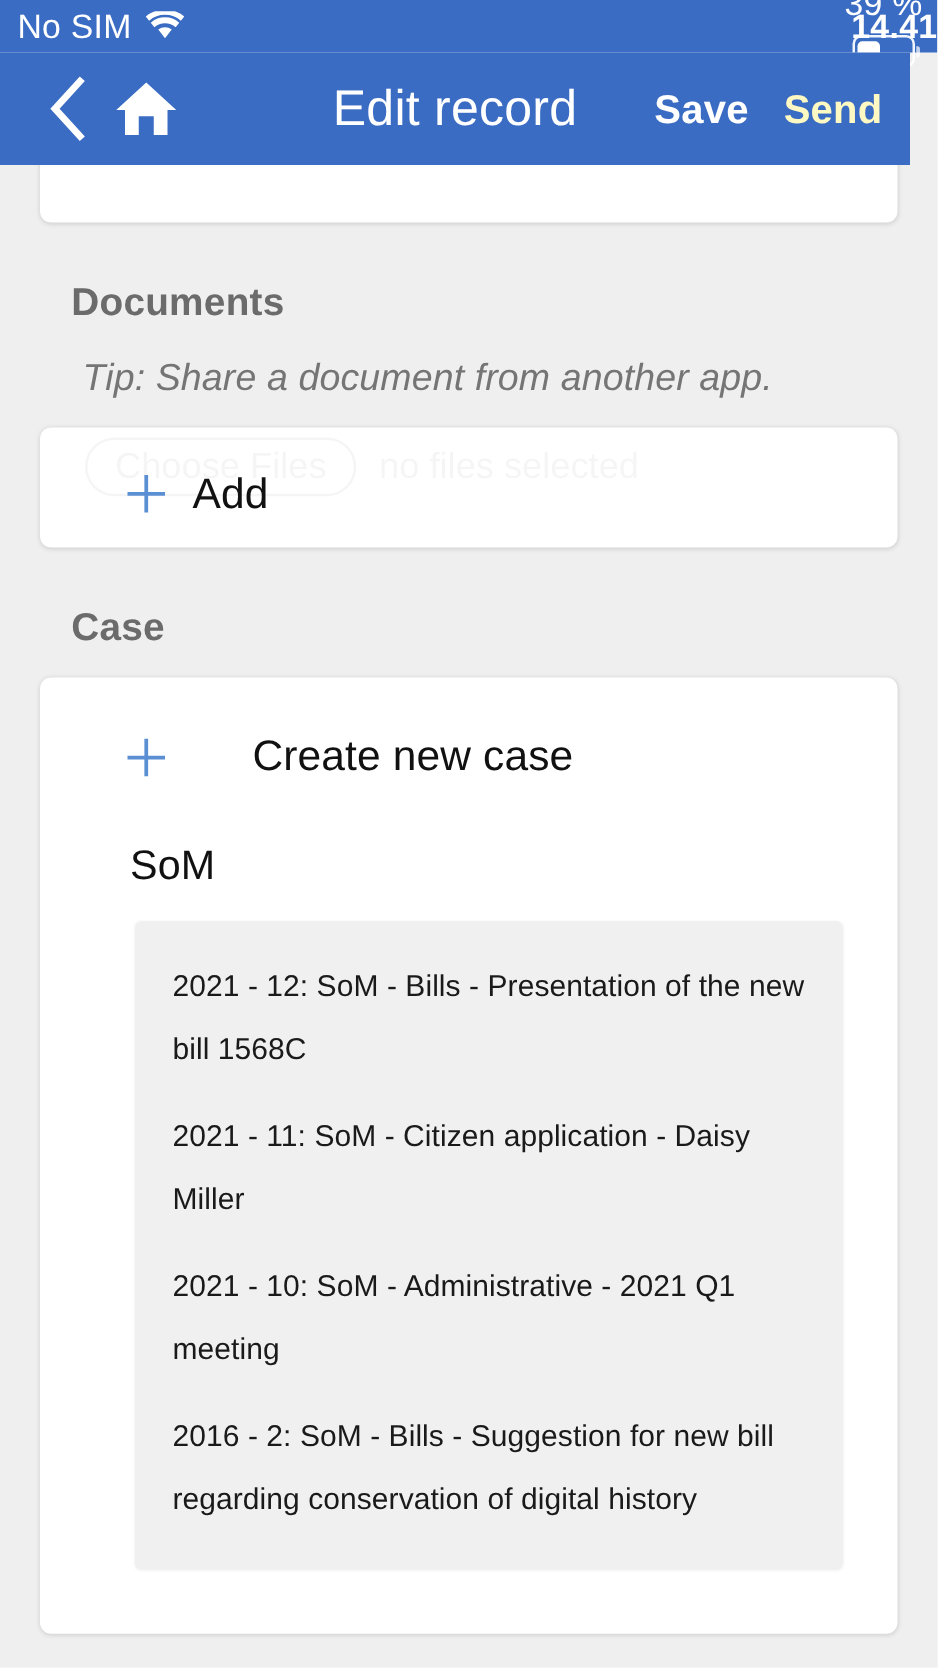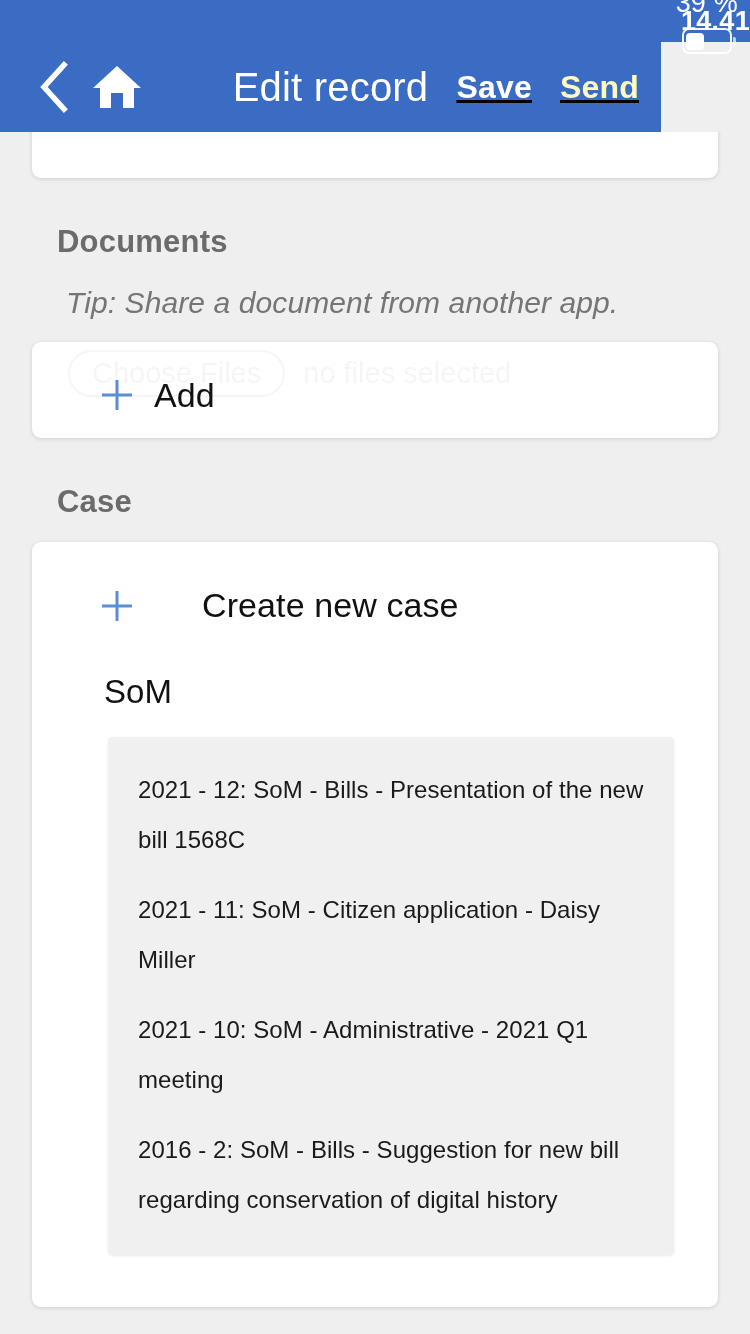--- a/index.html
+++ b/index.html
@@ -87,27 +87,26 @@
     bottom: 2.5px;
     width: 38%;
     background: #ffffff;
     border-radius: 4px;
   }
 
   
   .navbar {
     position: absolute;
     top: 42px; left: 0;
-    width: 661px;
+    width: 728px;
     height: 90px;
     background: #3b6cc4;
     display: flex;
     align-items: center;
     z-index: 5;
-    text-decoration: underline;
   }
   .nav-back {
     width: 56px;
     display: flex;
     align-items: center;
     justify-content: center;
     margin-left: 26px;
     cursor: pointer;
   }
   .nav-home {
@@ -278,20 +277,28 @@
     letter-spacing: 0.05px;
     cursor: pointer;
   }
 </style>
 </head>
 <body>
 
 <div class="phone">
 
   <div class="statusbar">
+    <div class="sb-left">
+      <span>No SIM</span>
+      <svg class="wifi-icon" width="32" height="24" viewBox="0 0 32 24">
+        <path d="M16 21.5 L10.6 14.6 a8.9 8.9 0 0 1 10.8 0 Z" fill="#ffffff"></path>
+        <path d="M4.6 9.1 a17.5 17.5 0 0 1 22.8 0 l-2.9 3.6 a13 13 0 0 0 -17 0 Z" fill="#ffffff"></path>
+        <path d="M0.6 4.2 a23.5 23.5 0 0 1 30.8 0 l-2.7 3.3 a19.3 19.3 0 0 0 -25.4 0 Z" fill="#ffffff"></path>
+      </svg>
+    </div>
 
     <div class="sb-center">14.41</div>
 
     <div class="sb-right">
       <span>39 %</span>
       <span class="battery">
         <span class="fill" style="width: 39%;"></span>
       </span>
     </div>
   </div>

